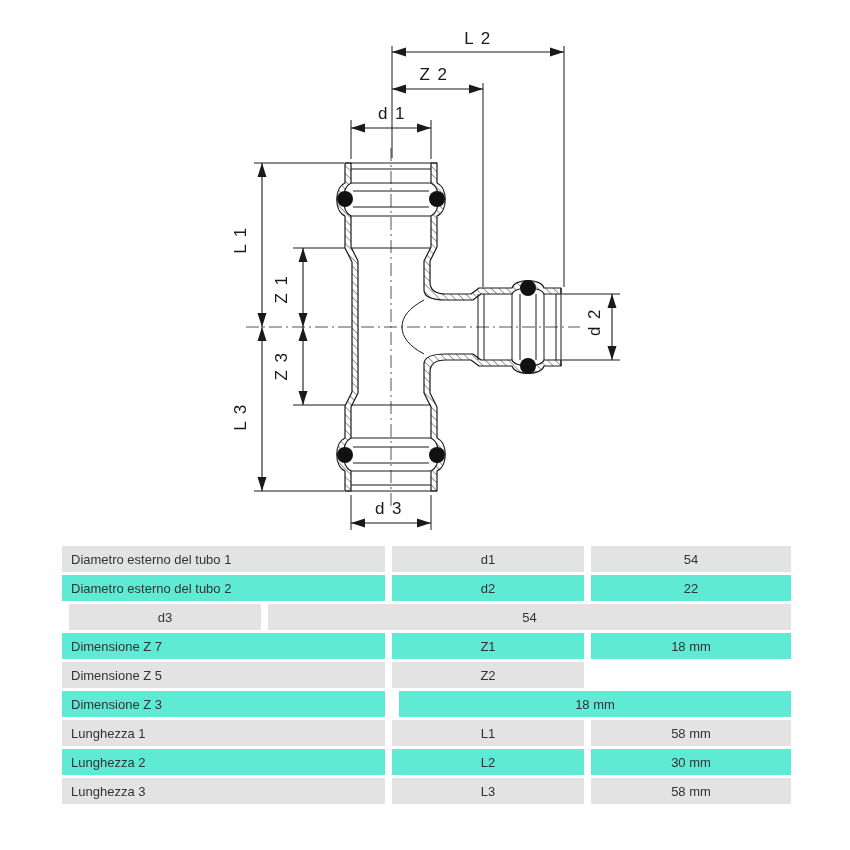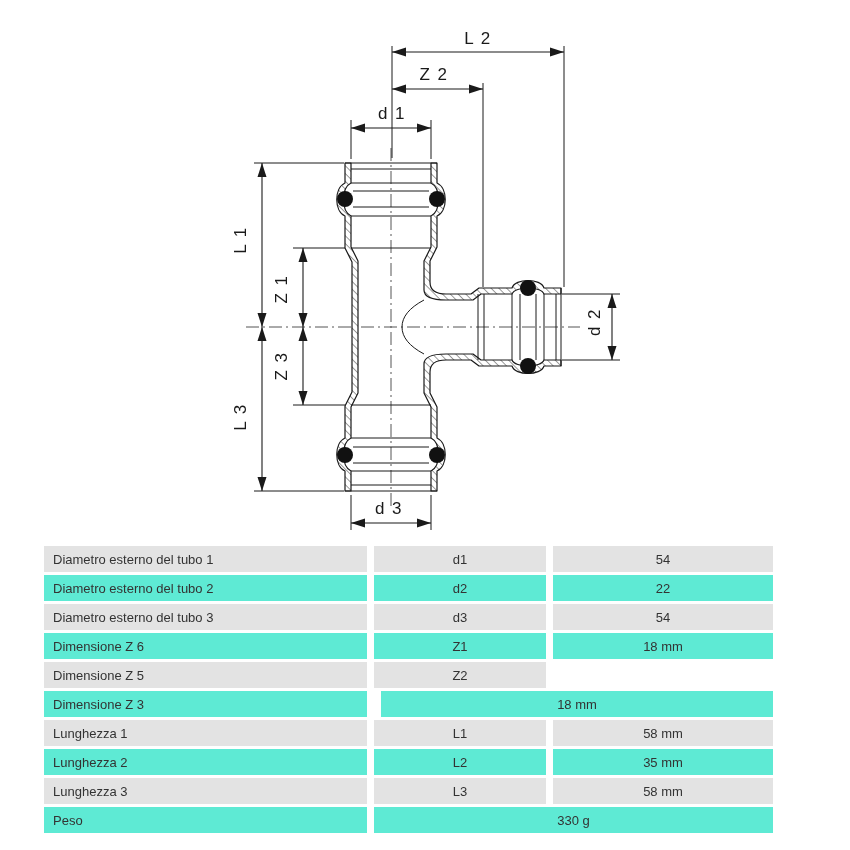--- a/index.html
+++ b/index.html
@@ -1,24 +1,24 @@
 <!DOCTYPE html>
 <html><head>
 <meta charset="utf-8">
 <style>
   html,body{margin:0;padding:0;background:#ffffff;}
   body{width:850px;height:850px;position:relative;font-family:"Liberation Sans",sans-serif;overflow:hidden;}
   #drawing{position:absolute;left:0;top:0;}
   .dim-text{font-family:"Liberation Sans",sans-serif;font-size:17px;fill:#1a1a1a;letter-spacing:1.5px;}
   
-  .spec-table{position:absolute;left:44px;top:546px;width:729px;}
+  .spec-table{position:absolute;left:62px;top:546px;width:729px;}
   .trow{display:flex;height:26px;margin-bottom:3px;}
   .cell{display:flex;align-items:center;font-size:13px;color:#333333;}
   .c1{width:314px;padding-left:9px;}
-  .c2{width:172px;justify-content:center;}
+  .c2{width:192px;justify-content:center;}
   .c3{flex:1;justify-content:center;}
   .cmerged{flex:1;justify-content:center;}
   .colgap{width:7px;background:#ffffff;}
   .trow.dark .cell{background:#e3e3e3;}
   .trow.light .cell{background:#5eead4;}
 </style>
 </head>
 <body>
 
 <svg id="drawing" width="850" height="850" viewBox="0 0 850 850" xmlns="http://www.w3.org/2000/svg">
@@ -155,28 +155,27 @@
     <div class="cell c3">54</div>
   </div>
   <div class="trow light">
     <div class="cell c1">Diametro esterno del tubo 2</div>
       <div class="colgap"></div>
     <div class="cell c2">d2</div>
       <div class="colgap"></div>
     <div class="cell c3">22</div>
   </div>
   <div class="trow dark">
-    <div class="cell c1">Diametro esterno del tubo 3</div>
       <div class="colgap"></div>
     <div class="cell c2">d3</div>
       <div class="colgap"></div>
     <div class="cell c3">54</div>
   </div>
   <div class="trow light">
-    <div class="cell c1">Dimensione Z 6</div>
+    <div class="cell c1">Dimensione Z 7</div>
       <div class="colgap"></div>
     <div class="cell c2">Z1</div>
       <div class="colgap"></div>
     <div class="cell c3">18 mm</div>
   </div>
   <div class="trow dark">
     <div class="cell c1">Dimensione Z 5</div>
       <div class="colgap"></div>
     <div class="cell c2">Z2</div>
       <div class="colgap"></div>
@@ -192,27 +191,22 @@
       <div class="colgap"></div>
     <div class="cell c2">L1</div>
       <div class="colgap"></div>
     <div class="cell c3">58 mm</div>
   </div>
   <div class="trow light">
     <div class="cell c1">Lunghezza 2</div>
       <div class="colgap"></div>
     <div class="cell c2">L2</div>
       <div class="colgap"></div>
-    <div class="cell c3">35 mm</div>
+    <div class="cell c3">30 mm</div>
   </div>
   <div class="trow dark">
     <div class="cell c1">Lunghezza 3</div>
       <div class="colgap"></div>
     <div class="cell c2">L3</div>
       <div class="colgap"></div>
     <div class="cell c3">58 mm</div>
   </div>
-  <div class="trow light">
-    <div class="cell c1">Peso</div>
-      <div class="colgap"></div>
-    <div class="cell cmerged">330 g</div>
-  </div>
 </div>
 
 </body></html>

